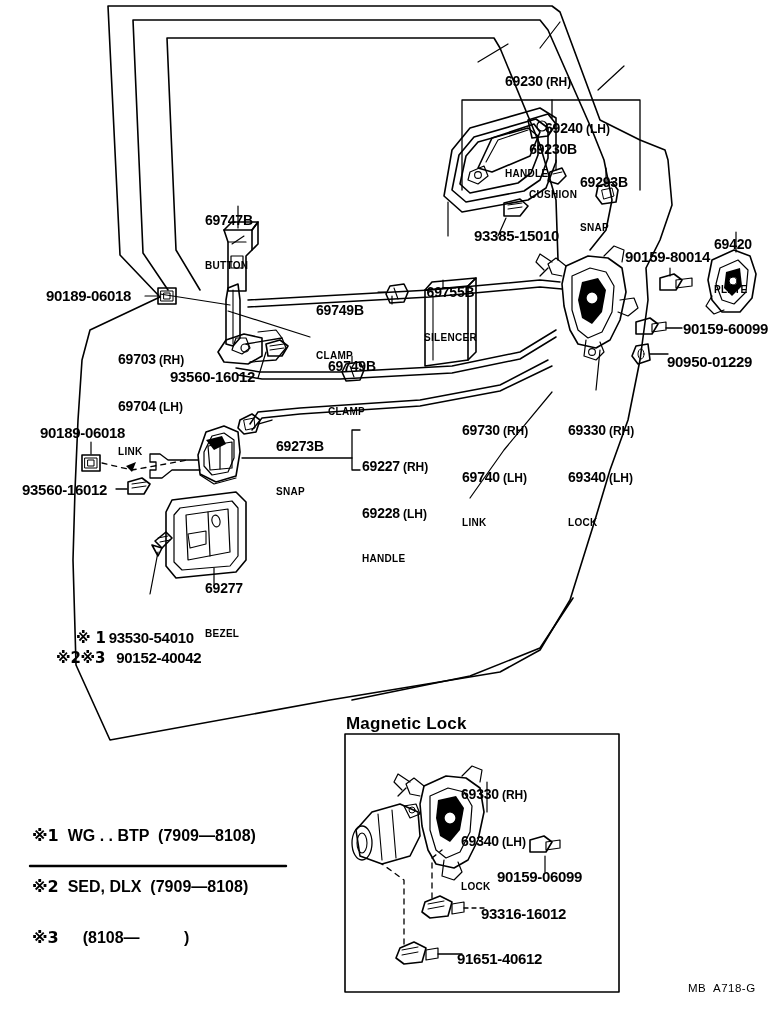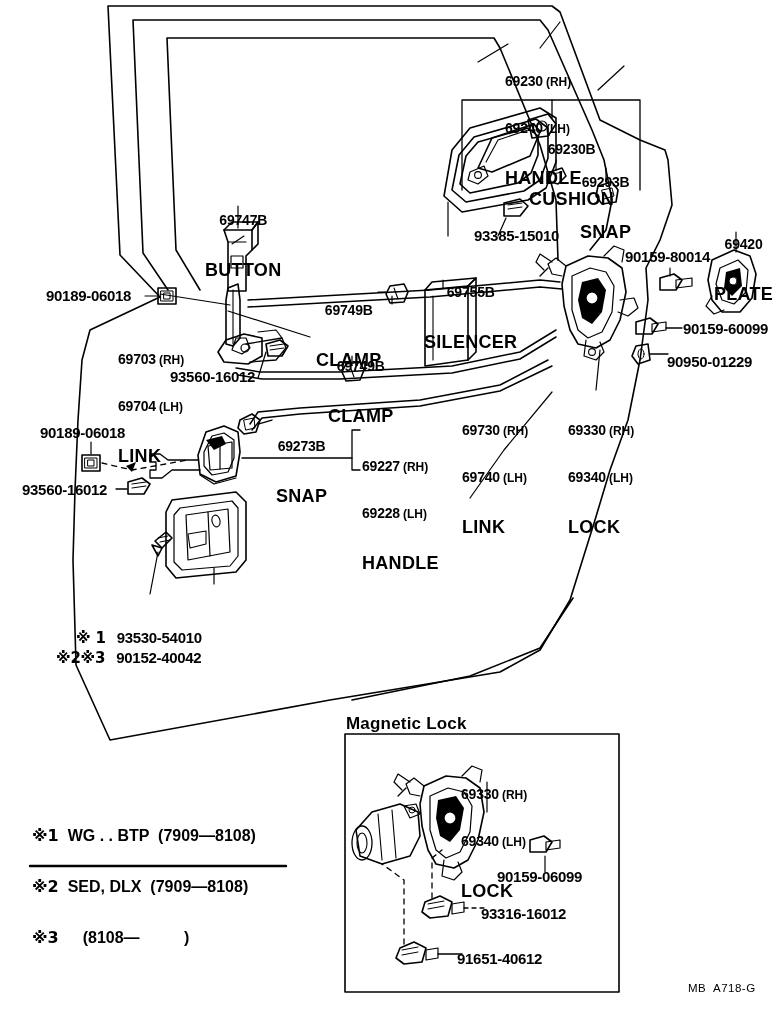--- a/index.html
+++ b/index.html
@@ -44,21 +44,21 @@
     font-size: 15px;
     font-weight: bold;
     letter-spacing: -0.3px;
   }
   .side {
     font-size: 12px;
     font-weight: bold;
     letter-spacing: 0px;
   }
   .desc {
-    font-size: 18px;
+    font-size: 10px;
     font-weight: bold;
     letter-spacing: 0.3px;
   }
   .row {
     display: flex;
     align-items: baseline;
     gap: 3px;
   }
   .footnote {
     font-size: 15px;
@@ -359,21 +359,21 @@
       <path d="M438,954 L462,954" stroke-width="1.3"></path>
       <path d="M404,944 L404,880 L382,864" stroke-width="1.3" stroke-dasharray="5,5"></path>
 
       <path d="M30,866 L286,866" stroke-width="2.4"></path>
 
     </g>
   </svg>
 
   <div class="lbl" style="left:505px; top:42px;">
     <div class="row"><span class="num">69230</span><span class="side">(RH)</span></div>
-    <div class="row" style="margin-top:1px;"><span class="num">69240</span><span class="side">(LH)</span></div>
+    <div class="row" style="margin-top:1px;margin-left:40px;"><span class="num">69240</span><span class="side">(LH)</span></div>
     <div class="desc" style="margin-top:2px;">HANDLE</div>
   </div>
 
   <div class="lbl" style="left:529px; top:110px;">
     <div class="num">69230B</div>
     <div class="desc" style="margin-top:2px;">CUSHION</div>
   </div>
 
   <div class="lbl" style="left:580px; top:143px;">
     <div class="num">69293B</div>
@@ -443,25 +443,29 @@
   <div class="lbl" style="left:362px; top:427px;">
     <div class="row"><span class="num">69227</span><span class="side">(RH)</span></div>
     <div class="row" style="margin-top:1px;"><span class="num">69228</span><span class="side">(LH)</span></div>
     <div class="desc" style="margin-top:2px;">HANDLE</div>
   </div>
 
   <div class="lbl num-plain" style="left:40px; top:425px;">90189-06018</div>
 
   <div class="lbl num-plain" style="left:22px; top:482px;">93560-16012</div>
 
+  <div class="lbl" style="left:205px; top:549px;">
+    <div class="num">69277</div>
+    <div class="desc" style="margin-top:2px;">BEZEL</div>
+  </div>
 
   <div class="lbl" style="left:76px; top:598px;">
     <div class="row">
       <span class="footnote mark">※ 1</span>
-      <span class="num-plain" style="margin-left:8px;text-align:center;">93530-54010</span>
+      <span class="num-plain" style="margin-left:0;text-align:center;">93530-54010</span>
     </div>
   </div>
   <div class="lbl" style="left:56px; top:618px;">
     <div class="row">
       <span class="footnote mark">※2※3</span>
       <span class="num-plain" style="margin-left:8px;">90152-40042</span>
     </div>
   </div>
 
   <div class="lbl" style="left:32px; top:796px;">

